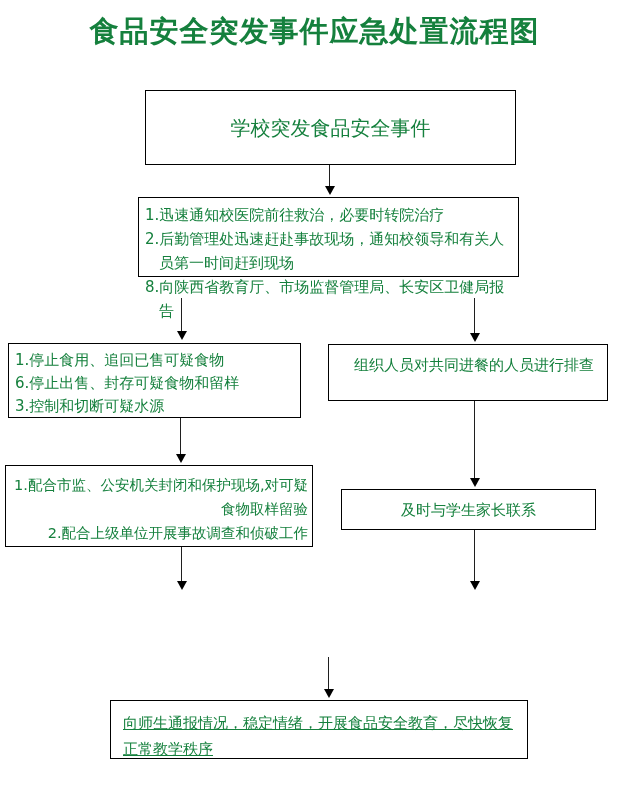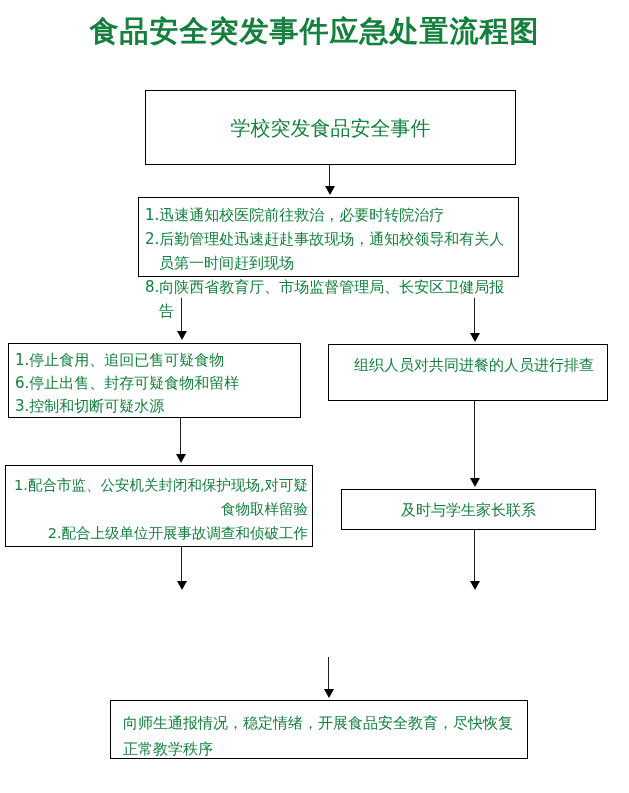--- a/index.html
+++ b/index.html
@@ -69,21 +69,21 @@
   
   #node-incident      { left: 145px; top: 90px;  width: 371px; height: 75px; font-size: 20px; }
   #node-first         { left: 138px; top: 197px; width: 381px; height: 80px; }
   #node-containment   { left: 8px;   top: 343px; width: 293px; height: 75px; line-height: 23px; }
   #node-screening     { left: 328px; top: 344px; width: 280px; height: 57px; padding-top: 8px; }
   #node-investigation { left: 5px;   top: 465px; width: 308px; height: 82px; font-size: 14.5px; text-align: right; }
   #node-investigation .items { padding-top: 7px; }
   #node-parents       { left: 341px; top: 489px; width: 255px; height: 41px; }
   #node-aftercare     { left: 110px; top: 592px; width: 418px; height: 65px; }
   #node-restore       { left: 110px; top: 700px; width: 418px; height: 59px; }
-  #node-restore .para { padding-top: 9px; }
+  #node-restore .para { padding-top: 9px; text-decoration: underline; }
 </style>
 </head>
 <body>
 
 <div class="page">
 
   <h1 class="title">食品安全突发事件应急处置流程图</h1>
 
   <div class="node center" id="node-incident">
     <span>学校突发食品安全事件</span>

